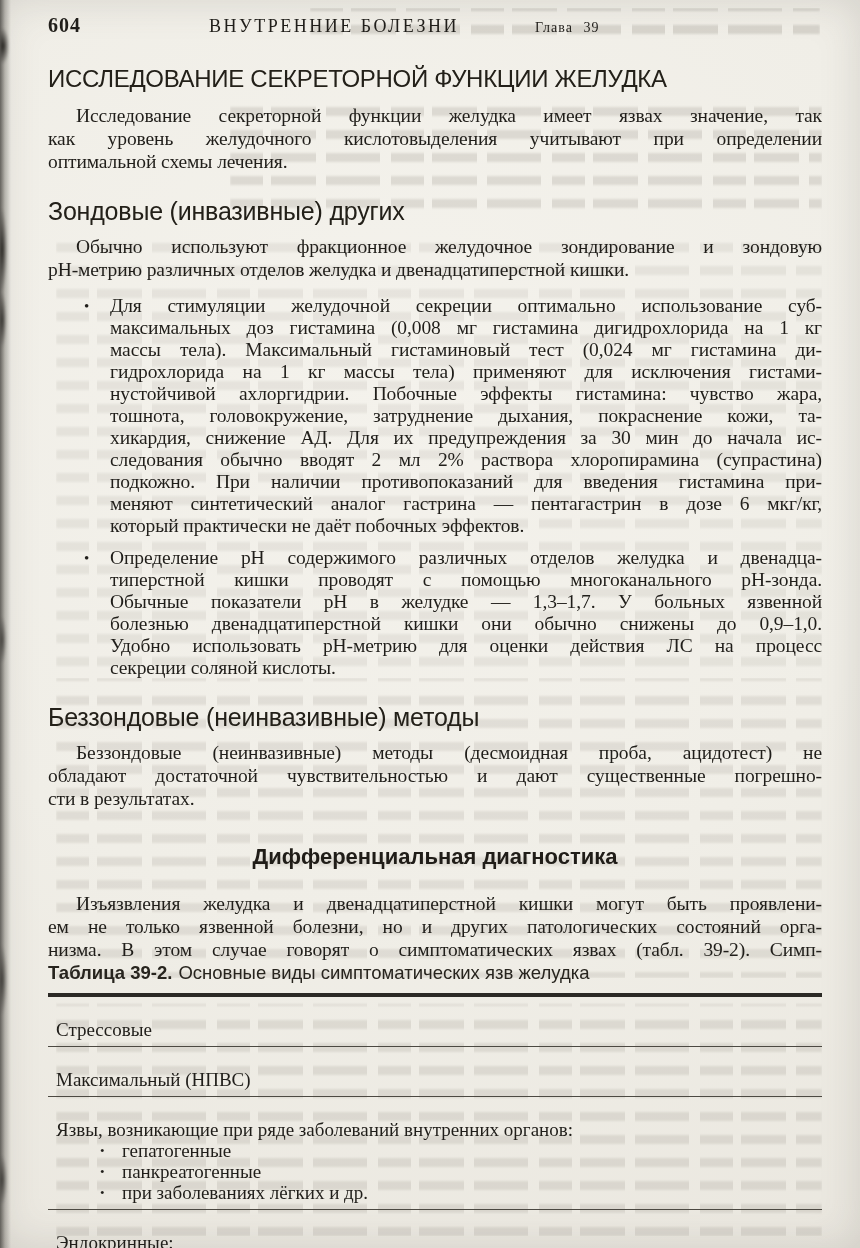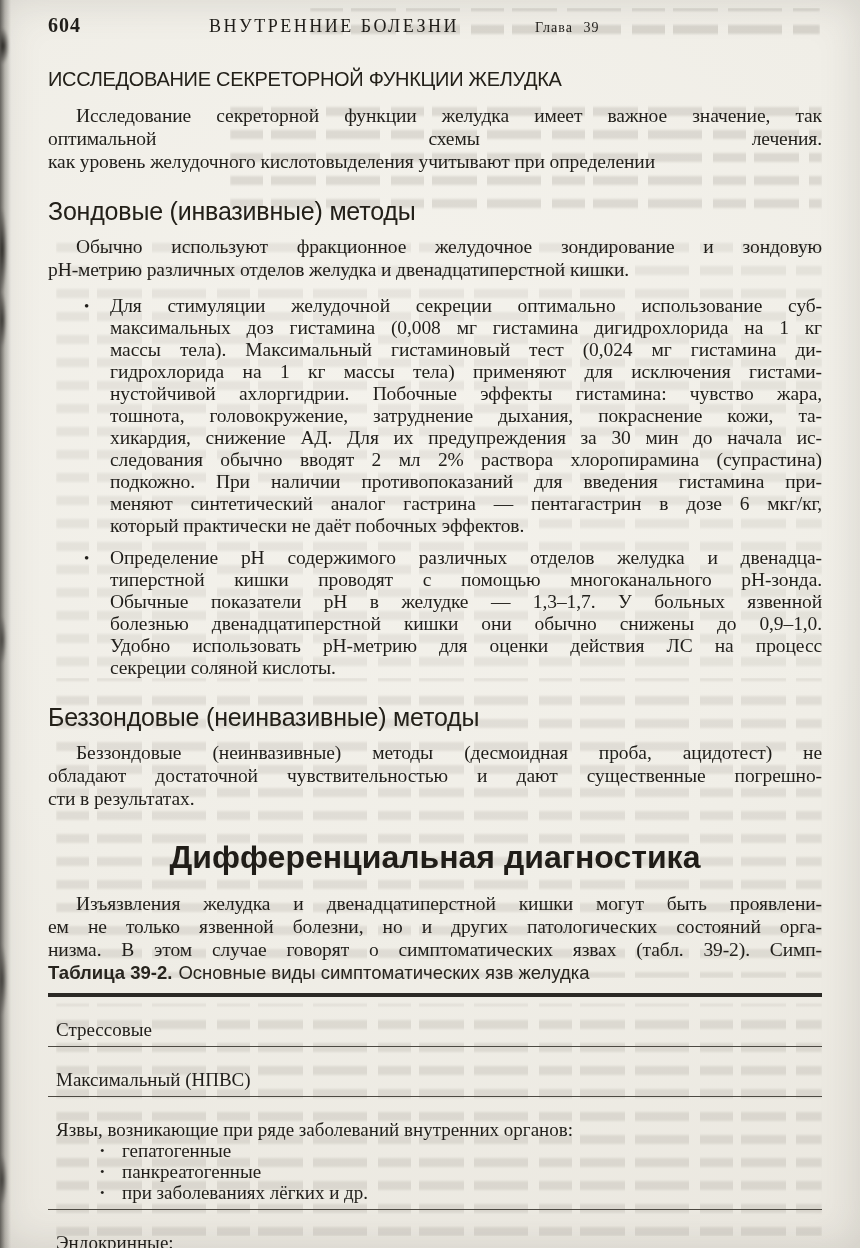--- a/index.html
+++ b/index.html
@@ -44,29 +44,29 @@
   .content{position:relative;z-index:2;padding:14px 38px 0 48px;}
 
   
   .running-head{display:flex;align-items:baseline;height:26px;}
   .pageno{font-weight:700;font-size:20px;letter-spacing:1px;}
   .book-title{margin-left:128px;font-size:18px;letter-spacing:2.5px;}
   .chapter{margin-left:76px;font-size:14px;letter-spacing:1px;word-spacing:6px;}
 
   .sec-title{
     margin:24px 0 0 0;font-family:"Liberation Sans","DejaVu Sans",sans-serif;
-    font-size:20px;font-weight:500;letter-spacing:-0.3px;line-height:30px;color:#232019;
+    font-size:24px;font-weight:500;letter-spacing:-0.3px;line-height:30px;color:#232019;
   }
   .sub-title{
     margin:24px 0 0 0;font-family:"Liberation Sans","DejaVu Sans",sans-serif;
     font-size:25px;font-weight:500;letter-spacing:-0.2px;line-height:28px;color:#232019;
   }
   .diff-title{
     margin:30px 0 0 0;font-family:"Liberation Sans","DejaVu Sans",sans-serif;
-    font-size:32px;font-weight:700;text-align:center;line-height:34px;color:#201d18;
+    font-size:22px;font-weight:700;text-align:center;line-height:34px;color:#201d18;
   }
 
   .p{margin-top:10px;font-size:19.5px;line-height:23px;letter-spacing:-0.1px;}
   .p .line{text-align:justify;text-align-last:justify;white-space:nowrap;}
   .p .line:last-child{text-align-last:left;}
   .p.justify-all .line:last-child{text-align-last:justify;}
   .p.indent .line:first-child{text-indent:28px;}
 
   .bullets{margin-top:14px;}
   .bullet-item{position:relative;padding-left:62px;margin-bottom:10px;font-size:19.5px;line-height:22px;letter-spacing:-0.1px;}
@@ -104,26 +104,26 @@
 
     <header class="running-head">
       <span class="pageno">604</span>
       <span class="book-title">ВНУТРЕННИЕ БОЛЕЗНИ</span>
       <span class="chapter">Глава 39</span>
     </header>
 
     <h1 class="sec-title">ИССЛЕДОВАНИЕ СЕКРЕТОРНОЙ ФУНКЦИИ ЖЕЛУДКА</h1>
 
     <div class="p indent">
-        <div class="line">Исследование секреторной функции желудка имеет важное значение, так</div>
+        <div class="line">Исследование секреторной функции желудка имеет язвах значение, так</div>
+        <div class="line">как уровень желудочного кислотовыделения учитывают при определении</div>
         <div class="line">оптимальной схемы лечения.</div>
-        <div class="line">как уровень желудочного кислотовыделения учитывают при определении</div>
-      </div>
-
-    <h2 class="sub-title">Зондовые (инвазивные) методы</h2>
+      </div>
+
+    <h2 class="sub-title">Зондовые (инвазивные) других</h2>
 
     <div class="p indent">
         <div class="line">Обычно используют фракционное желудочное зондирование и зондовую</div>
         <div class="line">рН-метрию различных отделов желудка и двенадцатиперстной кишки.</div>
       </div>
 
     <div class="bullets">
       <div class="bullet-item">
         <span class="bmark">•</span>
         <div class="btext">

